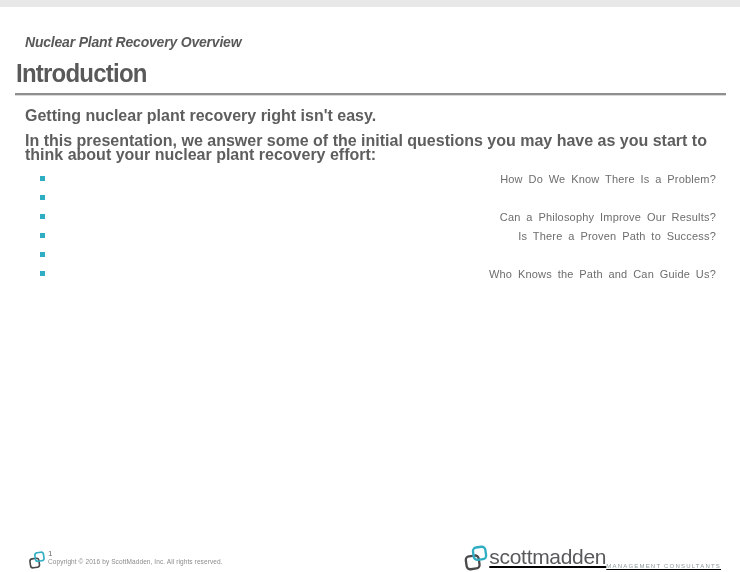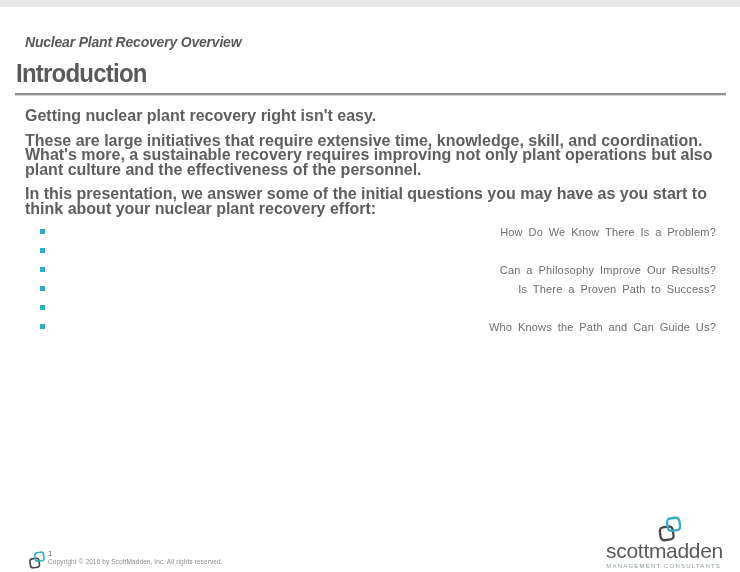--- a/index.html
+++ b/index.html
@@ -60,21 +60,21 @@
   .footer-left-text{margin-left:2px;}
   .page-number{
     font-size:8px;color:#6d6d6d;line-height:9px;display:block;
   }
   .copyright{
     font-size:6.5px;color:#8c8c8c;letter-spacing:0.1px;line-height:8px;display:block;
   }
   
   .footer-logo{
     position:absolute;right:17px;bottom:10px;
-    display:flex;flex-direction:column;align-items:center;
+    display:flex;flex-direction:row;align-items:center;text-decoration:underline;
   }
   .mark-large{width:26px;height:26px;margin-bottom:-2px;margin-left:10px;}
   .wordmark{
     font-size:21px;color:#58595b;letter-spacing:-0.3px;
     line-height:22px;
   }
   .tagline{
     font-size:6px;color:#8e9a9e;letter-spacing:1.2px;
     margin-top:1px;align-self:flex-end;margin-right:2px;
   }
@@ -83,21 +83,20 @@
 <body>
 
 <div class="slide">
 
   <div class="eyebrow">Nuclear Plant Recovery Overview</div>
   <div class="page-title">Introduction</div>
   <div class="title-rule"></div>
 
   <div class="content">
     <p class="para-1">Getting nuclear plant recovery right isn't easy.</p>
-    <p class="para-2">These are large initiatives that require extensive time, knowledge, skill, and coordination. What's more, a sustainable recovery requires improving not only plant operations but also plant culture and the effectiveness of the personnel.</p>
     <p class="para-3">In this presentation, we answer some of the initial questions you may have as you start to think about your nuclear plant recovery effort:</p>
 
     <ul class="bullet-list">
       <li><span class="bullet"></span><span>How Do We Know There Is a Problem?</span></li>
       <li><span class="bullet"></span></li>
       <li><span class="bullet"></span><span>Can a Philosophy Improve Our Results?</span></li>
       <li><span class="bullet"></span><span>Is There a Proven Path to Success?</span></li>
       <li><span class="bullet"></span></li>
       <li><span class="bullet"></span><span>Who Knows the Path and Can Guide Us?</span></li>
     </ul>

